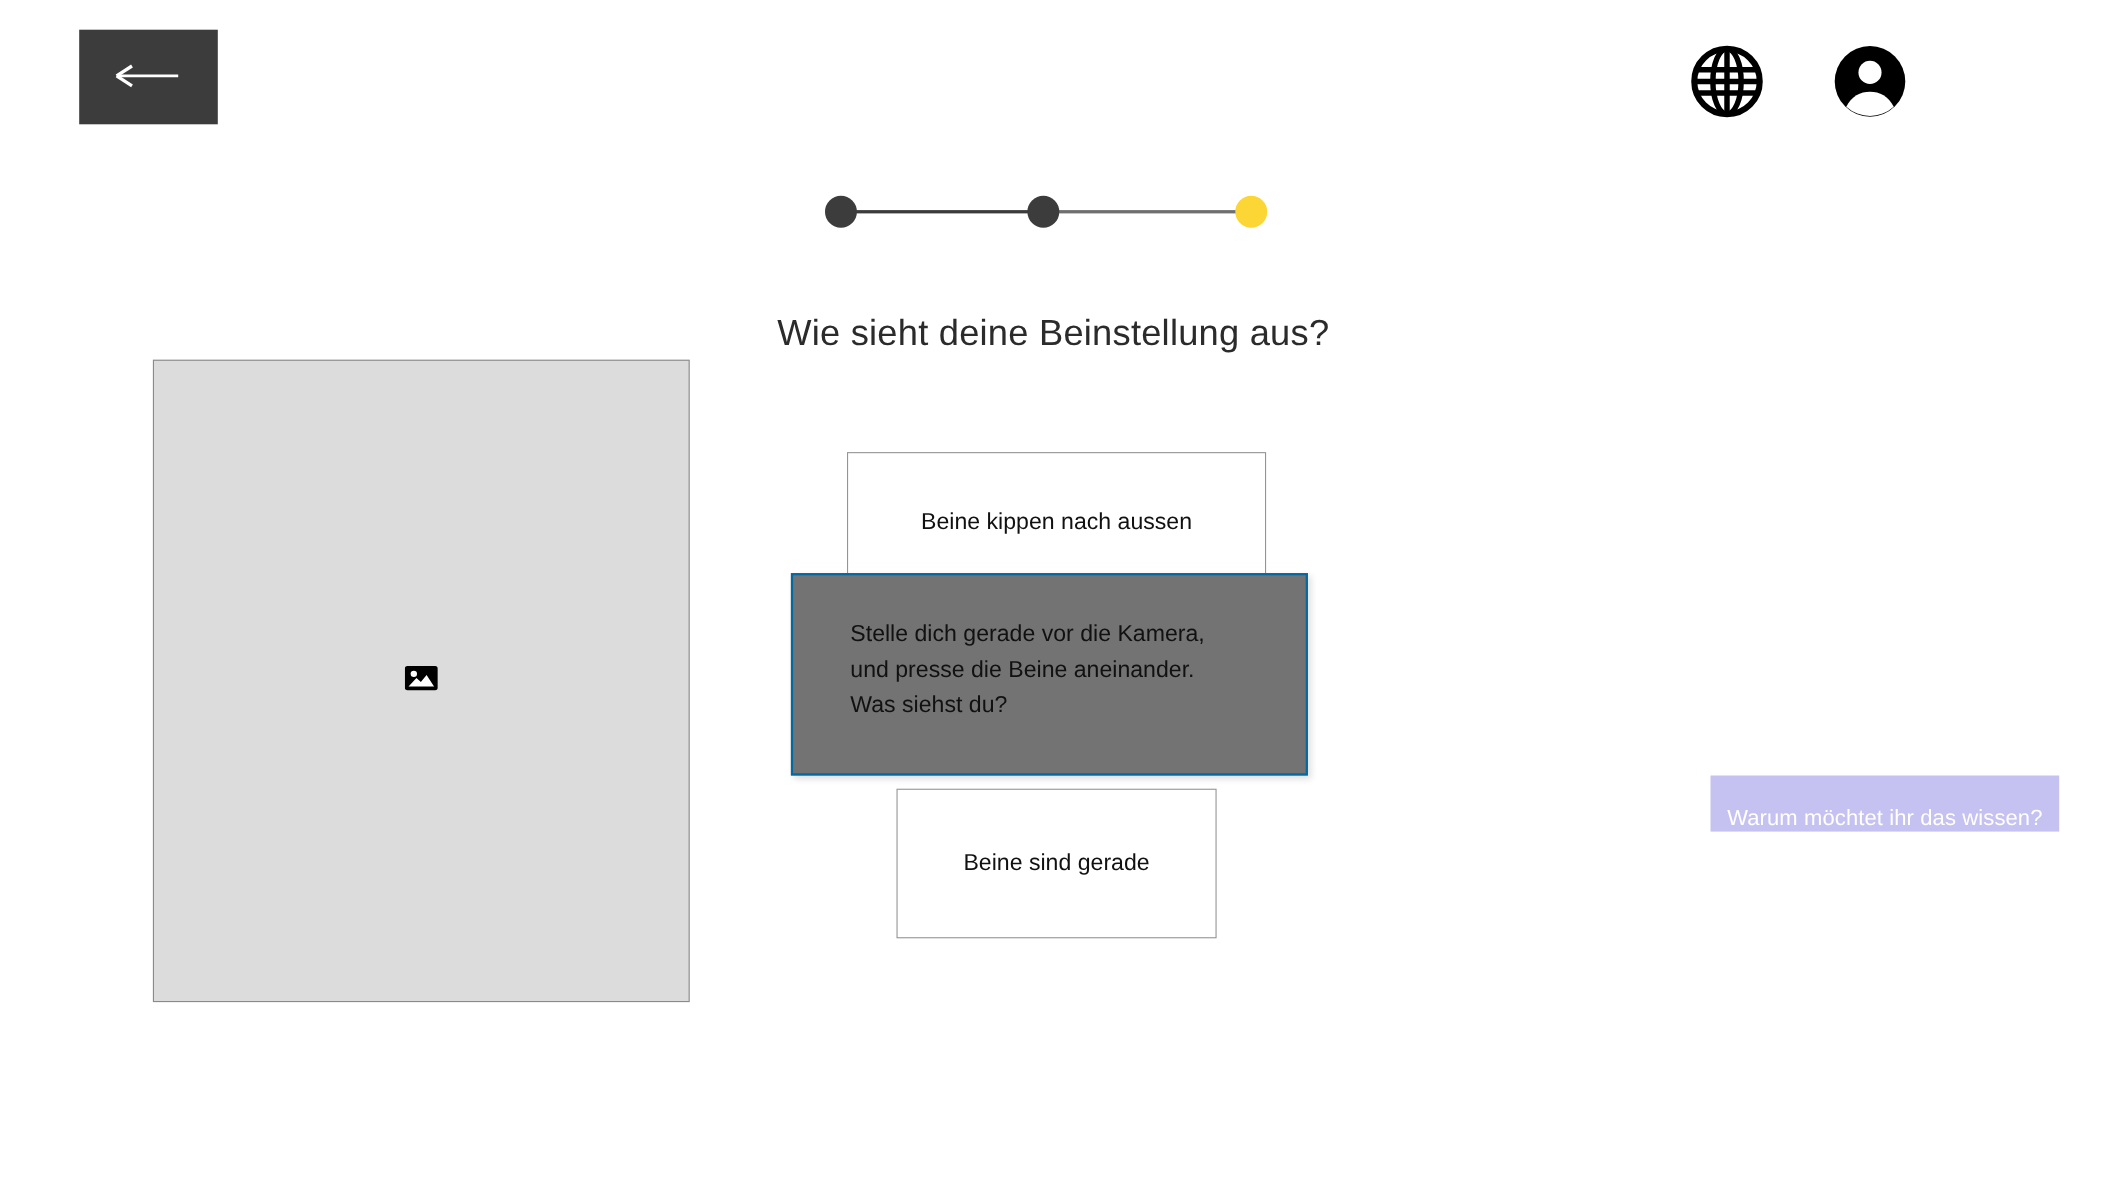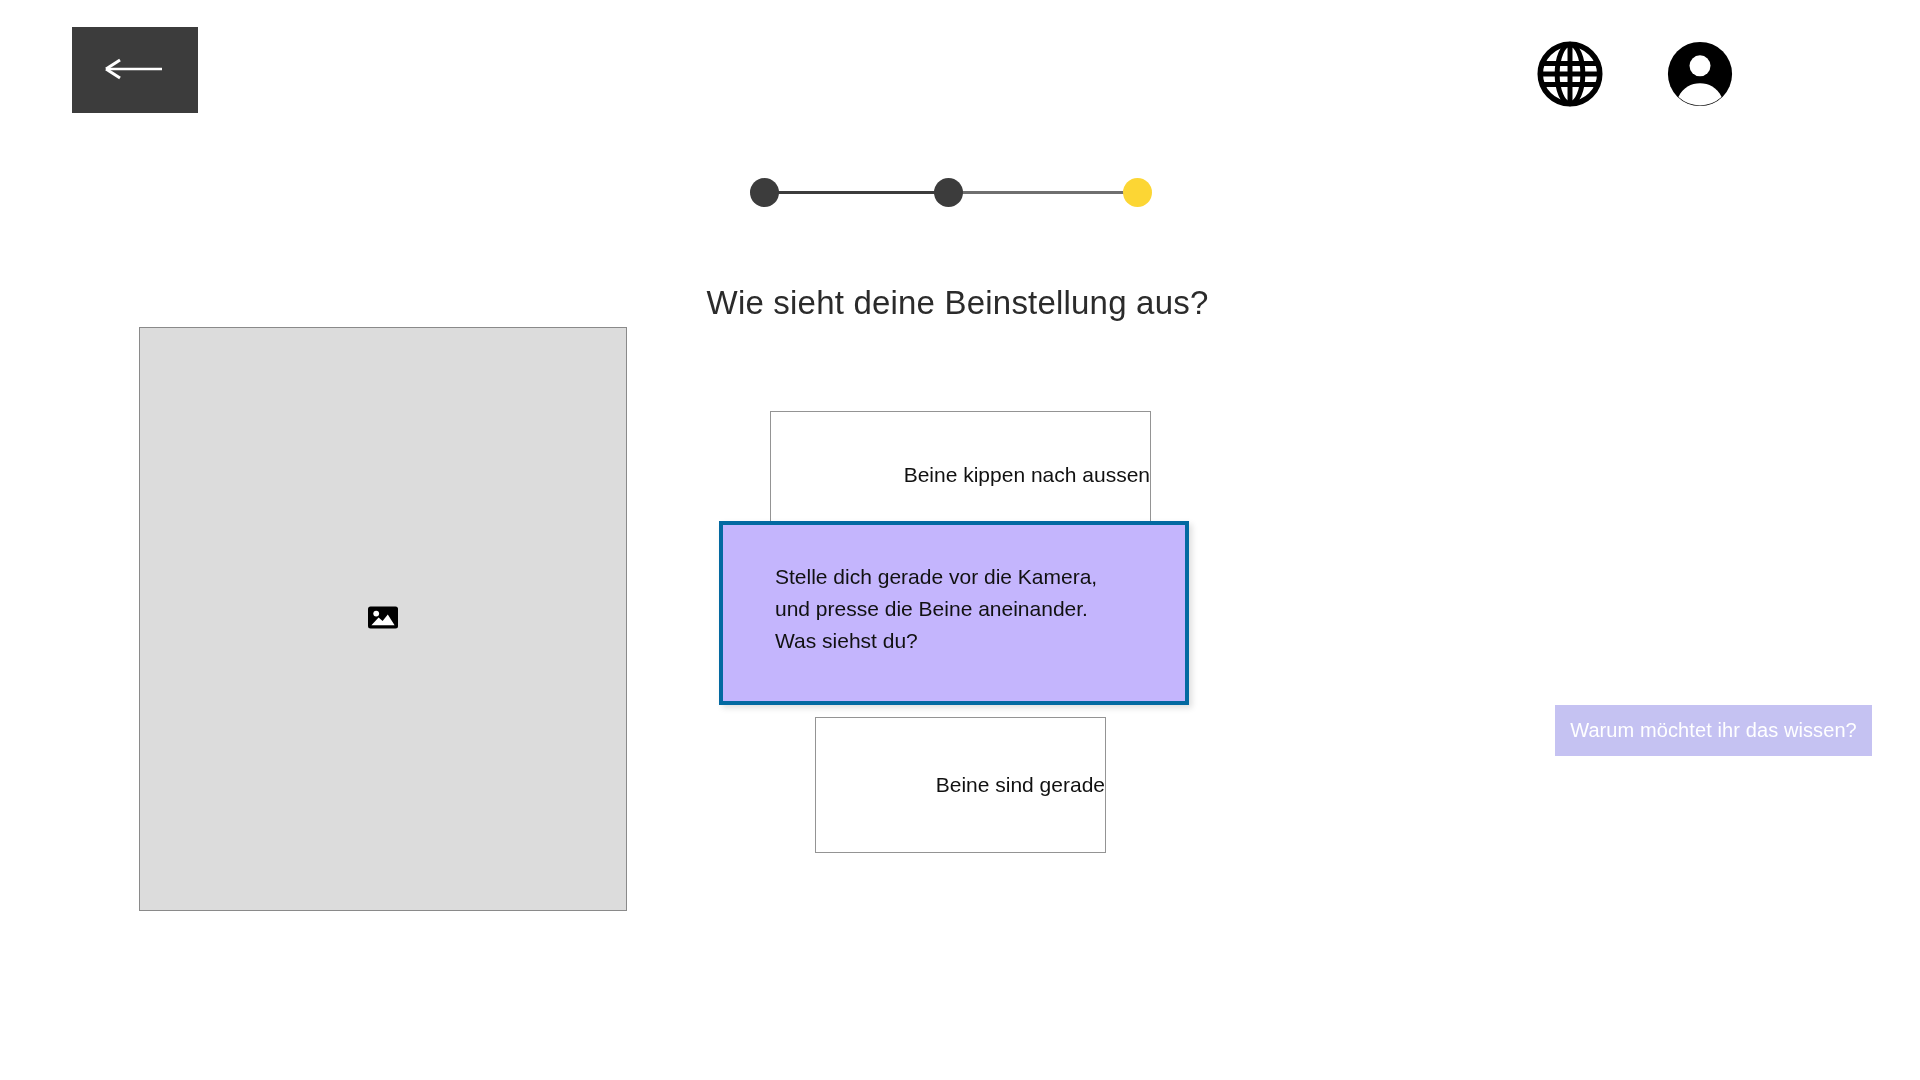--- a/index.html
+++ b/index.html
@@ -130,21 +130,21 @@
   }
 
   
   .option {
     position: absolute;
     box-sizing: border-box;
     background: #ffffff;
     border: 1px solid #949494;
     display: flex;
     align-items: center;
-    justify-content: flex-end;
+    justify-content: center;
     cursor: pointer;
     font-size: 21px;
     color: #111111;
   }
   .option-1 {
     left: 770px;
     top: 411px;
     width: 381px;
     height: 140px;
   }
@@ -156,22 +156,22 @@
   }
   .option-1 .label { transform: translateY(-6px); }
 
   
   .callout {
     position: absolute;
     left: 719px;
     top: 521px;
     width: 470px;
     height: 184px;
-    background: #c4b5fd;
-    border: 4px solid #0369a1;
+    background: #737373;
+    border: 2px solid #0369a1;
     box-sizing: border-box;
     box-shadow: 3px 3px 6px rgba(0,0,0,0.13);
     z-index: 5;
     display: flex;
     align-items: center;
   }
   .callout-text {
     padding-left: 52px;
     padding-right: 18px;
     font-size: 21px;
@@ -189,21 +189,21 @@
     width: 317px;
     height: 51px;
     background: #c5c2f2;
     border: none;
     color: #ffffff;
     font-size: 20px;
     font-weight: 300;
     font-family: "Liberation Sans", sans-serif;
     cursor: pointer;
     display: flex;
-    align-items: center;
+    align-items: flex-end;
     justify-content: center;
     padding: 0;
     letter-spacing: 0.1px;
   }
 </style>
 </head>
 <body>
 
 <div class="screen">
 

